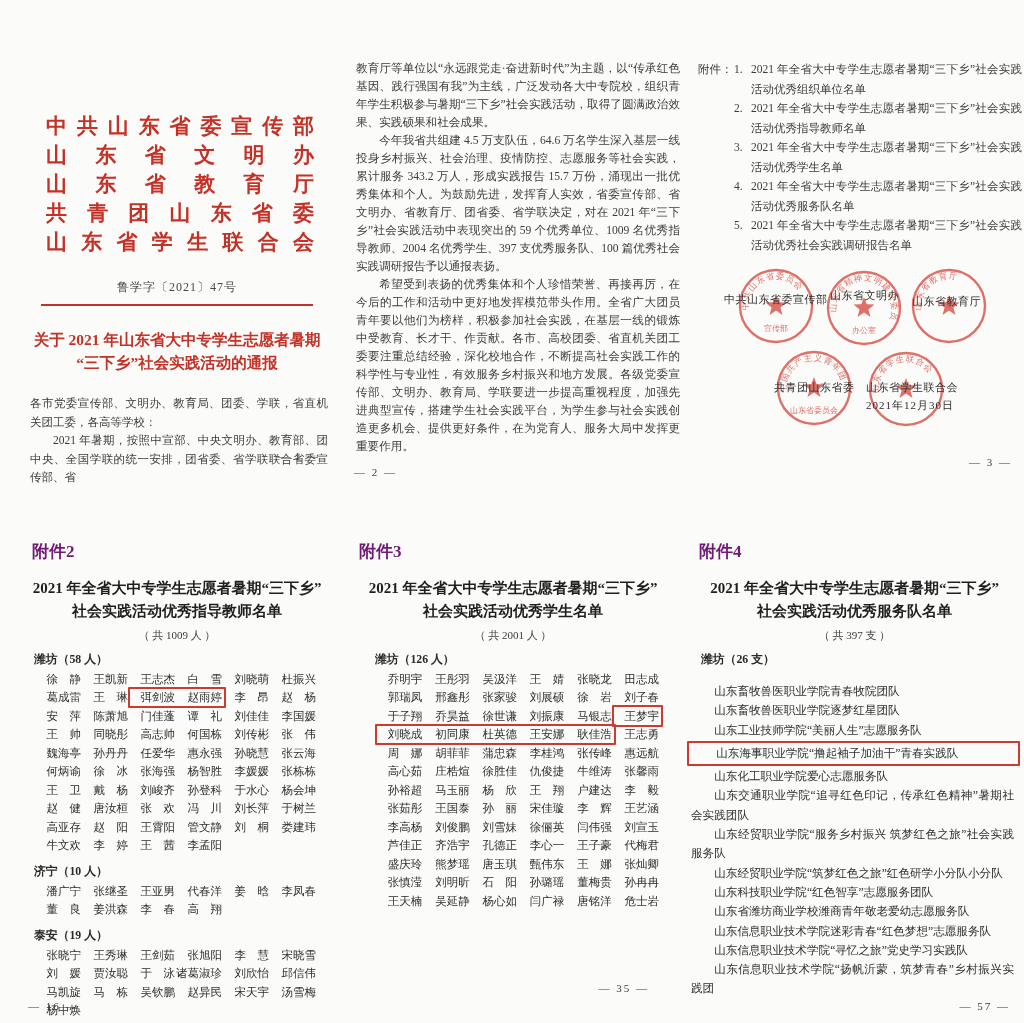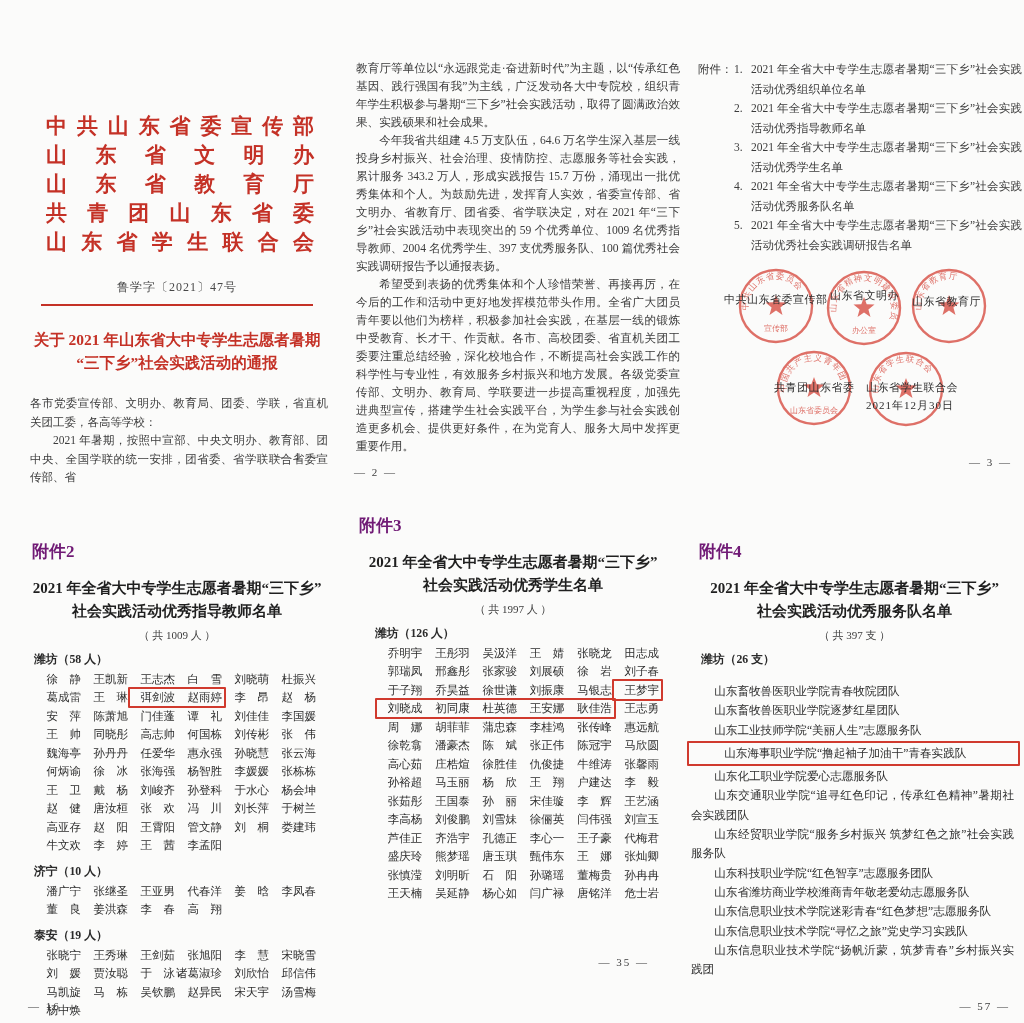--- a/index.html
+++ b/index.html
@@ -56,29 +56,29 @@
   .name-grid{margin:0 20px 0 16px;}
   .name-row{display:grid;grid-template-columns:repeat(6,1fr);height:18.5px;
     align-items:center;position:relative;font-size:11.5px;color:#2e2e2e;text-align:right;}
   .name-cell{white-space:pre;}
   .red-box{position:absolute;top:-2px;bottom:-1px;border:2px solid var(--boxred);
     pointer-events:none;border-radius:1px;}
 
   #page4{left:18px;top:530px;width:318px;height:492px;}
   #page4 .page-no{position:absolute;top:470px;left:10px;}
 
-  #page5{left:345px;top:504px;width:336px;height:492px;}
+  #page5{left:345px;top:530px;width:336px;height:492px;}
   #page5 .name-grid{margin:0 22px 0 30px;}
   #page5 .city{margin-left:30px;}
   #page5 .page-no{position:absolute;top:452px;right:32px;}
 
   #page6{left:685px;top:530px;width:339px;height:492px;}
   .team-list{margin:14px 10px 0 6px;font-size:11.6px;color:#2e2e2e;}
   .team{margin:0;text-indent:2em;line-height:19.3px;text-align:justify;}
-  .team.hl{border:2px solid var(--boxred);padding:1px 12px;margin:1px -6px 1px -4px;border-radius:1px;}
+  .team.hl{border:2px solid var(--boxred);padding:1px 4px;margin:1px -6px 1px -4px;border-radius:1px;}
   #page6 .page-no{position:absolute;top:470px;right:14px;}
 </style>
 </head>
 <body>
 
 <div class="page" id="page1">
   <div class="letterhead">
       <div class="lh-line">
         <span>中</span>
         <span>共</span>
@@ -345,21 +345,21 @@
     </div>
   <div class="page-no">— 16 —</div>
 </div>
 
 <div class="page" id="page5">
   <div class="att-tag">附件3</div>
   <div class="list-title">
     <div>2021 年全省大中专学生志愿者暑期“三下乡”</div>
     <div>社会实践活动优秀学生名单</div>
   </div>
-  <div class="count-line">（ 共 1997 人 ）</div>
+  <div class="count-line">（ 共 2001 人 ）</div>
   <div id="p5-sections">
       <div class="city">潍坊（126 人）</div>
       <div class="name-grid">
         <div class="name-row">
           <span class="name-cell">乔明宇</span>
           <span class="name-cell">王彤羽</span>
           <span class="name-cell">吴汲洋</span>
           <span class="name-cell">王　婧</span>
           <span class="name-cell">张晓龙</span>
           <span class="name-cell">田志成</span>
@@ -390,28 +390,20 @@
           <span class="name-cell">王志勇</span>
           <div class="red-box" style="left: 0%; width: 83.3333%;"></div>
         </div>
         <div class="name-row">
           <span class="name-cell">周　娜</span>
           <span class="name-cell">胡菲菲</span>
           <span class="name-cell">蒲忠森</span>
           <span class="name-cell">李桂鸿</span>
           <span class="name-cell">张传峰</span>
           <span class="name-cell">惠远航</span>
-        </div>
-        <div class="name-row">
-          <span class="name-cell">徐乾翕</span>
-          <span class="name-cell">潘豪杰</span>
-          <span class="name-cell">陈　斌</span>
-          <span class="name-cell">张正伟</span>
-          <span class="name-cell">陈冠宇</span>
-          <span class="name-cell">马欣圆</span>
         </div>
         <div class="name-row">
           <span class="name-cell">高心茹</span>
           <span class="name-cell">庄梏煊</span>
           <span class="name-cell">徐胜佳</span>
           <span class="name-cell">仇俊捷</span>
           <span class="name-cell">牛维涛</span>
           <span class="name-cell">张馨雨</span>
         </div>
         <div class="name-row">
@@ -484,20 +476,21 @@
   <div class="count-line">（ 共 397 支 ）</div>
   <div class="city">潍坊（26 支）</div>
   <div class="team-list">
       <p class="team">山东畜牧兽医职业学院青春牧院团队</p>
       <p class="team">山东畜牧兽医职业学院逐梦红星团队</p>
       <p class="team">山东工业技师学院“美丽人生”志愿服务队</p>
       <p class="team hl">山东海事职业学院“撸起袖子加油干”青春实践队</p>
       <p class="team">山东化工职业学院爱心志愿服务队</p>
       <p class="team">山东交通职业学院“追寻红色印记，传承红色精神”暑期社会实践团队</p>
       <p class="team">山东经贸职业学院“服务乡村振兴 筑梦红色之旅”社会实践服务队</p>
+      <p class="team">山东经贸职业学院“筑梦红色之旅”红色研学小分队小分队</p>
       <p class="team">山东科技职业学院“红色智享”志愿服务团队</p>
       <p class="team">山东省潍坊商业学校潍商青年敬老爱幼志愿服务队</p>
       <p class="team">山东信息职业技术学院迷彩青春“红色梦想”志愿服务队</p>
       <p class="team">山东信息职业技术学院“寻忆之旅”党史学习实践队</p>
       <p class="team">山东信息职业技术学院“扬帆沂蒙，筑梦青春”乡村振兴实践团</p>
     </div>
   <div class="page-no">— 57 —</div>
 </div>
 
 </body></html>

